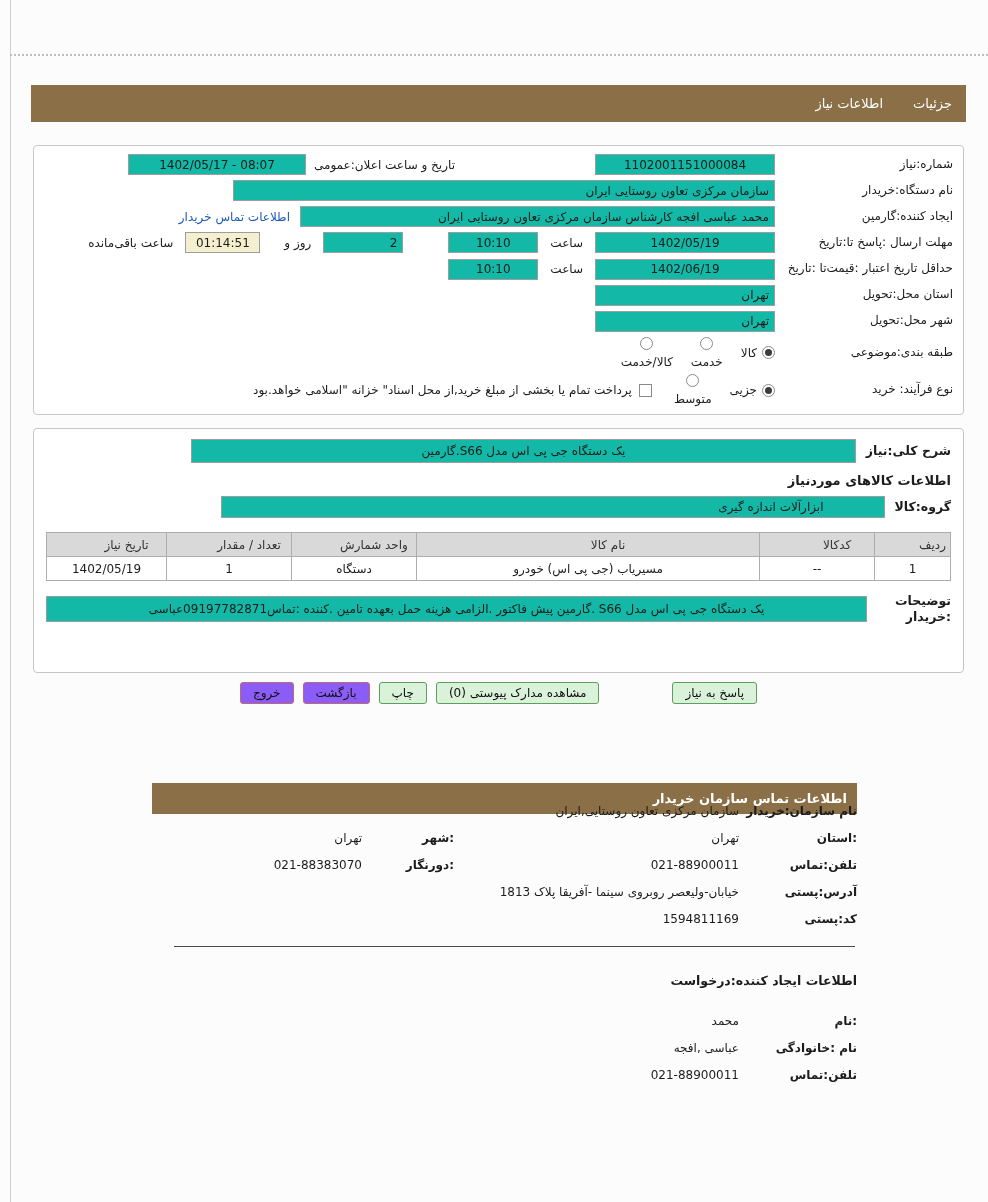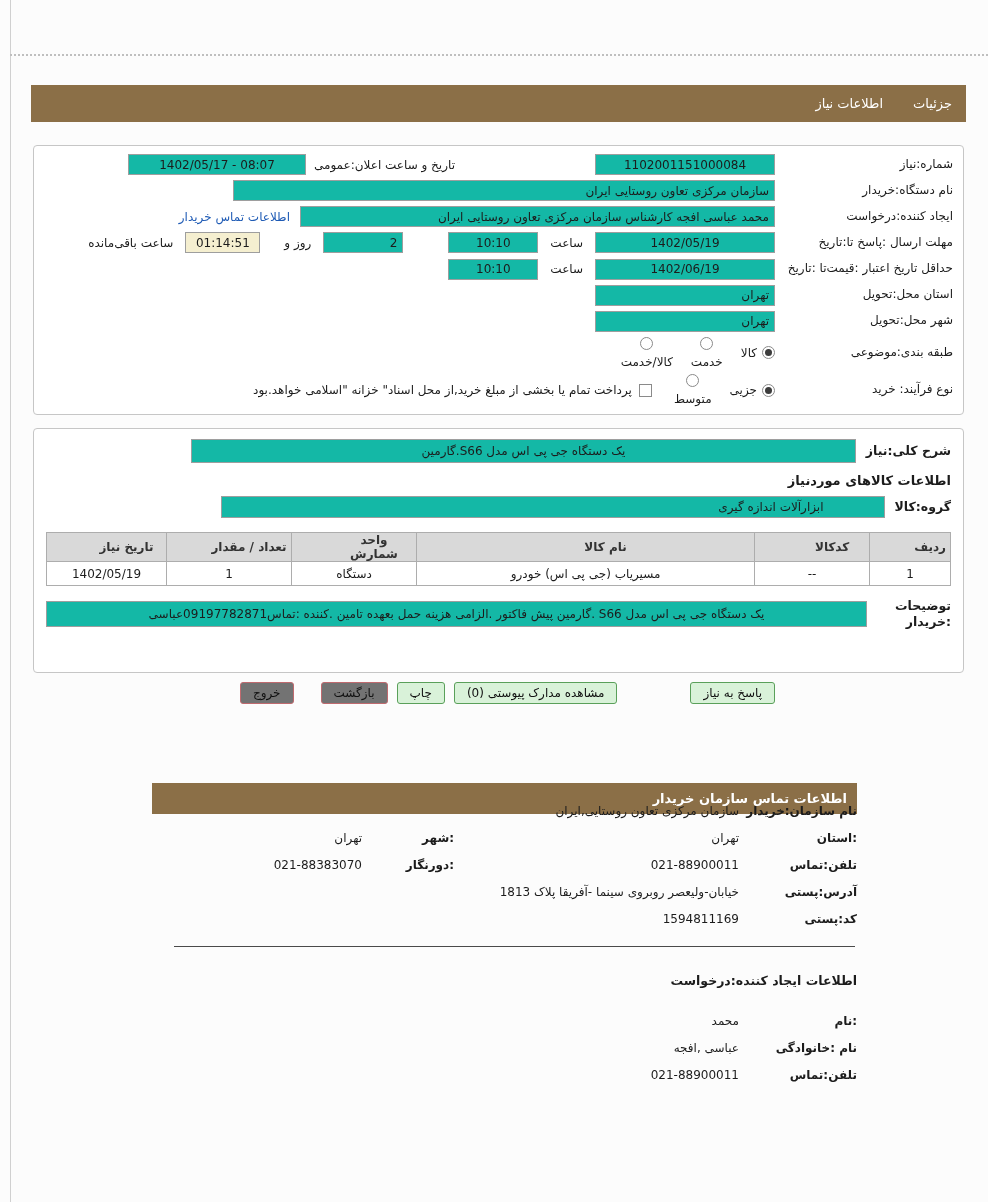--- a/index.html
+++ b/index.html
@@ -60,38 +60,38 @@
   #panel2 { left: 33px; top: 428px; width: 931px; height: 245px; padding: 10px 12px; }
   .b-label { font-weight: bold; font-size: 12.5px; flex: 0 0 auto; padding-left: 10px; line-height: 1.3; }
   .desc-box { width: 665px; height: 24px; }
   .group-box { width: 664px; height: 22px; justify-content: flex-start; padding-right: 60px; }
   .section-heading { font-weight: bold; font-size: 13px; margin: 10px 0 8px; }
 
   table.goods-table { border-collapse: collapse; width: 100%; margin-top: 14px; }
   .goods-table th, .goods-table td {
     border: 1px solid #adadad; height: 24px; text-align: center; padding: 0 4px; font-size: 12px;
   }
-  .goods-table th { background: #d9d9d9; font-weight: bold; color: #333; padding-left: 44px; }
+  .goods-table th { background: #d9d9d9; font-weight: normal; color: #333; padding-left: 44px; }
   .col-row { width: 46px; } .col-code { width: 115px; } .col-unit { width: 125px; }
   .col-qty { width: 125px; } .col-date { width: 120px; }
   .notes-row { margin-top: 12px; display: flex; align-items: center; }
   .notes-label { flex: 0 0 84px; width: 84px; }
   .notes-box { flex: 1; height: 26px; }
 
   
   .actions {
     position: absolute; left: 33px; top: 682px; width: 931px;
     display: flex; direction: rtl; justify-content: center; gap: 9px;
   }
   .btn {
     height: 22px; padding: 0 12px; display: flex; align-items: center;
     border-radius: 3px; font-size: 12px; cursor: pointer; border: 1px solid; white-space: nowrap; color: #111;
   }
   .btn.green { background: #d9f2d9; border-color: #5aa05a; text-align: center; }
-  .btn.pink  { background: #737373; border-color: #bf6a6f; margin-left: 18px; }
+  .btn.pink  { background: #8b5cf6; border-color: #bf6a6f; }
   .btn-reply { margin-left: 64px; }
 
   
   .contact-bar {
     position: absolute; left: 152px; top: 783px; width: 705px; height: 31px;
     background: #8b6f47; color: #fff; font-weight: bold; font-size: 13px;
     display: flex; align-items: center; direction: rtl; padding: 0 10px;
   }
   .contact-body {
     position: absolute; left: 152px; top: 790px; width: 705px;
@@ -124,21 +124,21 @@
     <span class="flabel2">تاریخ و ساعت اعلان:عمومی</span>
     <div class="vbox w178 ltr">1402/05/17 - 08:07</div>
   </div>
 
   <div class="frow">
     <span class="flabel">نام دستگاه:خریدار</span>
     <div class="vbox w542">سازمان مرکزی تعاون روستایی ایران</div>
   </div>
 
   <div class="frow">
-    <span class="flabel">ایجاد کننده:درخواست</span>
+    <span class="flabel">ایجاد کننده:گارمین</span>
     <div class="vbox w475">محمد عباسی افجه کارشناس سازمان مرکزی تعاون روستایی ایران</div>
     <span class="link">اطلاعات تماس خریدار</span>
   </div>
 
   <div class="frow">
     <span class="flabel">مهلت ارسال :پاسخ تا:تاریخ</span>
     <div class="vbox w180 ltr">1402/05/19</div>
     <span class="sm-label">ساعت</span>
     <div class="vbox w90 ltr">10:10</div>
     <div class="vbox w80" style="margin-right:45px;">2</div>

